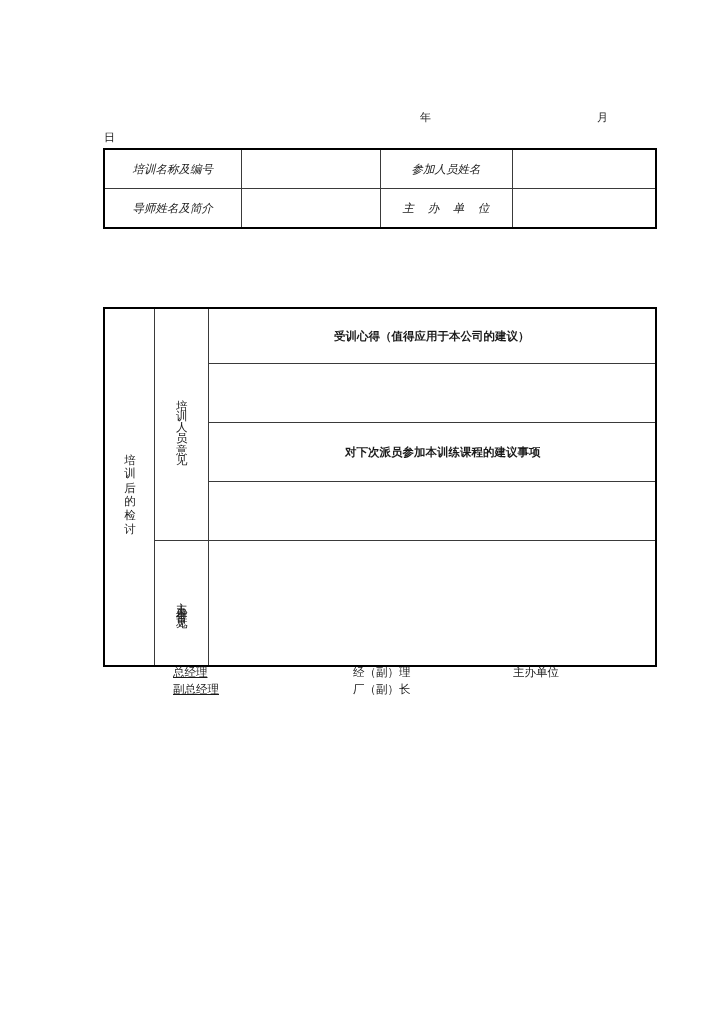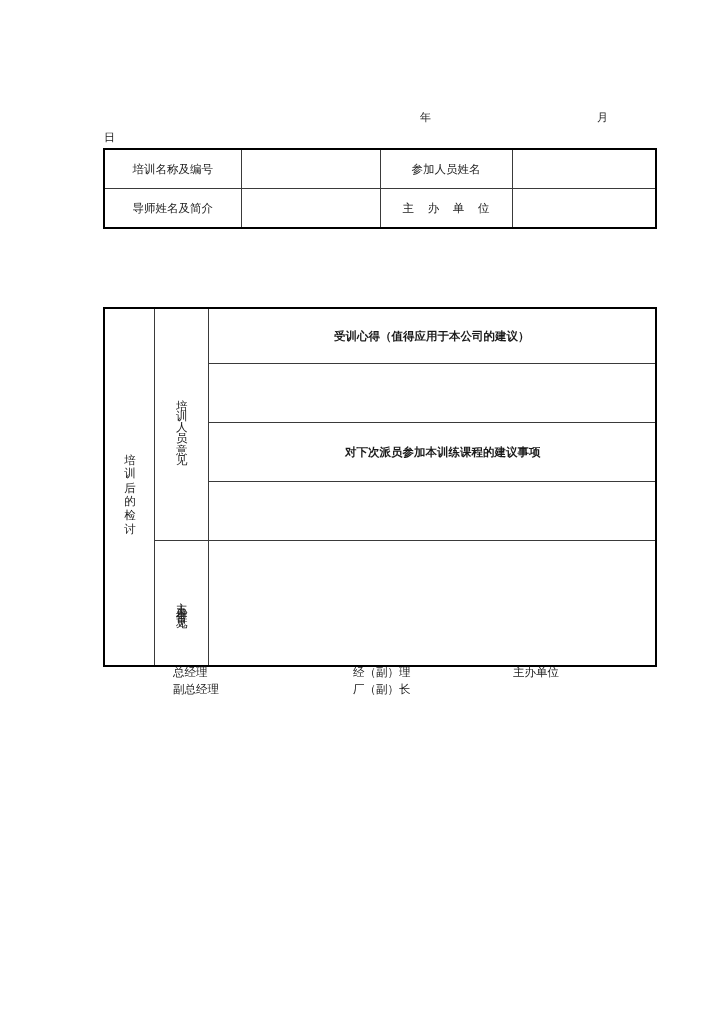--- a/index.html
+++ b/index.html
@@ -77,20 +77,21 @@
 
   
   #info-table {
     left: 103px;
     top: 148px;
     width: 552px;
     border: 2.5px solid #000;
   }
   #info-table td {
     height: 38px;
+    font-style: italic;
   }
   .lbl-wide { letter-spacing: 0px; }
   .lbl-spaced { letter-spacing: 5px; text-indent: 5px; }
 
   
   #review-table {
     left: 103px;
     top: 307px;
     width: 552px;
     border: 2.5px solid #000;
@@ -130,21 +131,21 @@
     width: 552px;
     height: 40px;
   }
   .sign-col {
     position: absolute;
     font-size: 11.5px;
     line-height: 17px;
     text-align: left;
   }
   .sign-col div { white-space: nowrap; }
-  #sign-col-1 { left: 70px;  top: 0; }
+  #sign-col-1 { left: 70px;  top: 0; text-decoration: underline; }
   #sign-col-2 { left: 250px; top: 0; }
   #sign-col-3 { left: 410px; top: 0; }
 </style>
 </head>
 <body>
 
 <div class="page">
 
 
   <span class="date-year">年</span>

